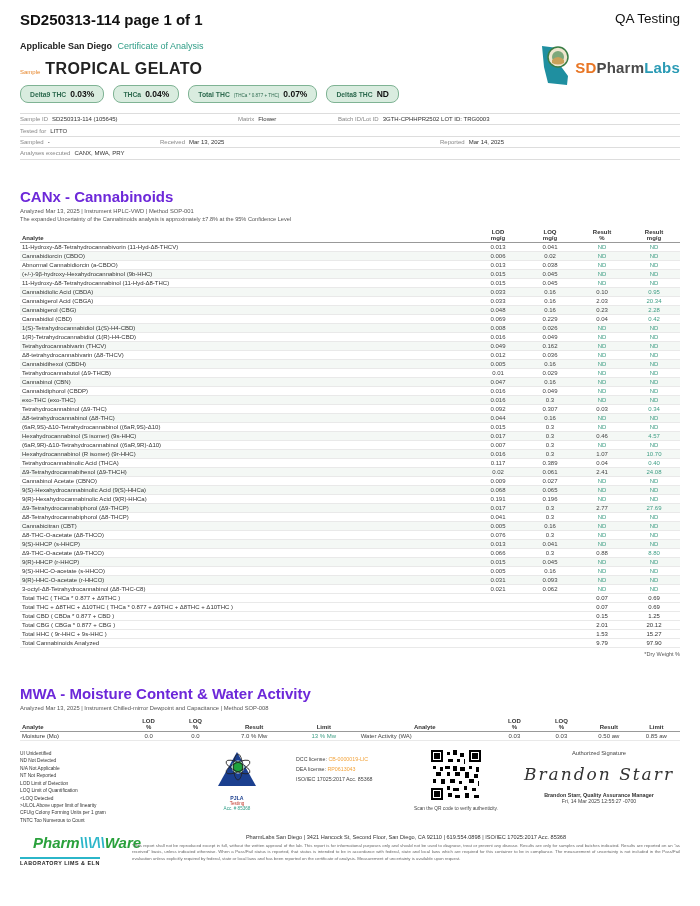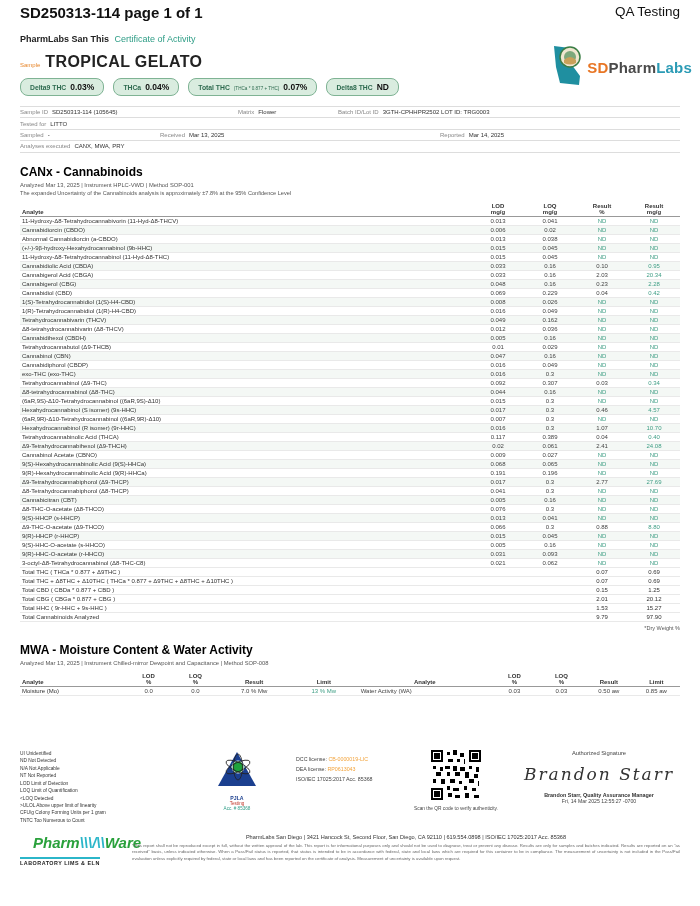--- a/index.html
+++ b/index.html
@@ -1,29 +1,29 @@
 <!DOCTYPE html>
 <html><head>
 <meta charset="utf-8">
 <style>
   * { margin:0; padding:0; box-sizing:border-box; }
   body { width:700px; height:906px; background:#fff; color:#222;
          font-family:"Liberation Sans", sans-serif; overflow:hidden; position:relative; }
-  .page { padding:4px 20px 0; height:100%; position:relative; }
+  .page { padding:11px 20px 0; height:100%; position:relative; }
 
   
   .top-row { display:flex; justify-content:space-between; align-items:flex-start; }
   .doc-title { font-size:15px; font-weight:bold; color:#111; }
   .qa-label  { font-size:13.5px; color:#111; }
 
   .brand-row { margin-top:13px; font-size:9px; }
   .lab-name { font-weight:bold; color:#222; }
   .cert-label { color:#2e9d86; margin-left:3px; }
 
-  .logo-block { position:absolute; top:44px; right:8px; display:flex; align-items:center; gap:4px; }
+  .logo-block { position:absolute; top:44px; right:20px; display:flex; align-items:center; gap:4px; }
   .logo-text { font-size:15px; font-weight:bold; letter-spacing:.2px; }
   .logo-sd { color:#e87625; } .logo-pharm { color:#4a4a4a; } .logo-labs { color:#2b9bb5; }
 
   .sample-row { margin-top:9px; display:flex; align-items:baseline; gap:5px; }
   .sample-label { font-size:6px; color:#e7872d; }
   .sample-name { font-size:16px; font-weight:bold; color:#222; letter-spacing:.4px; }
 
   .badges { display:flex; gap:9px; margin-top:7px; }
   .badge { background:#d9ecdf; border:1.5px solid #7fb394; border-radius:8px;
            padding:3px 9px; display:flex; align-items:baseline; gap:4px; }
@@ -34,21 +34,21 @@
   
   .info { margin-top:10px; font-size:6px; }
   .info-row { display:flex; border-top:1px solid #ddd; padding:2.2px 0; }
   .info-row:last-child { border-bottom:1px solid #ddd; }
   .ilabel { color:#888; margin-right:4px; }
   .ival { color:#333; }
   .iw1 { width:218px; } .iw2 { width:100px; } .iw3 { flex:1; }
   .iw4 { width:140px; } .iw5 { width:280px; }
 
   
-  .section-title { margin-top:12px; font-size:12px; font-weight:bold; color:#000000; }
+  .section-title { margin-top:28px; font-size:15px; font-weight:bold; color:#6d28d9; }
   .section-meta { margin-top:3px; font-size:5.8px; color:#555; }
   .section-note { margin-top:2px; font-size:5.6px; color:#555; }
 
   
   table { width:100%; border-collapse:collapse; margin-top:6px; font-size:6px; }
   th { font-weight:bold; color:#333; border-bottom:1px solid #999; padding:1px 2px;
        vertical-align:bottom; text-align:center; }
   th .unit { display:block; font-weight:bold; }
   th:first-child { text-align:left; }
   td { padding:1px 2px; border-bottom:1px solid #e9e9e9; color:#444; text-align:center; }
@@ -98,22 +98,22 @@
 <body>
 
 <div class="page">
 
   <div class="top-row">
     <div class="doc-title">SD250313-114 page 1 of 1</div>
     <div class="qa-label">QA Testing</div>
   </div>
 
   <div class="brand-row">
-    <span class="lab-name">PharmLabs San This</span>
-    <span class="cert-label">Certificate of Activity</span>
+    <span class="lab-name">Applicable San Diego</span>
+    <span class="cert-label">Certificate of Analysis</span>
   </div>
 
   <div class="logo-block">
     <span>
       <svg width="34" height="42" viewBox="0 0 34 42">
         <path d="M5,2 L21,4 L20,17 L31,32 L30,41 L11,39 L7,23 Z" fill="#1f8fa0"></path>
         <circle cx="21" cy="13" r="10" fill="#efe6cf" stroke="#3a7d44" stroke-width="1.5"></circle>
         <circle cx="21" cy="13" r="6" fill="#7da87b"></circle>
         <path d="M15,16 Q21,10 27,16 L27,19 Q21,22 15,19 Z" fill="#c9a15a"></path>
       </svg>

